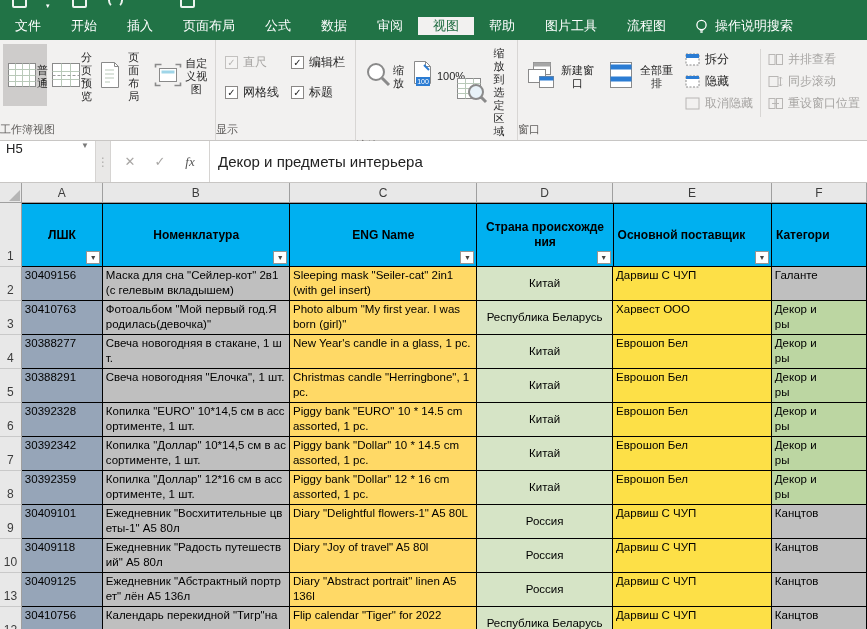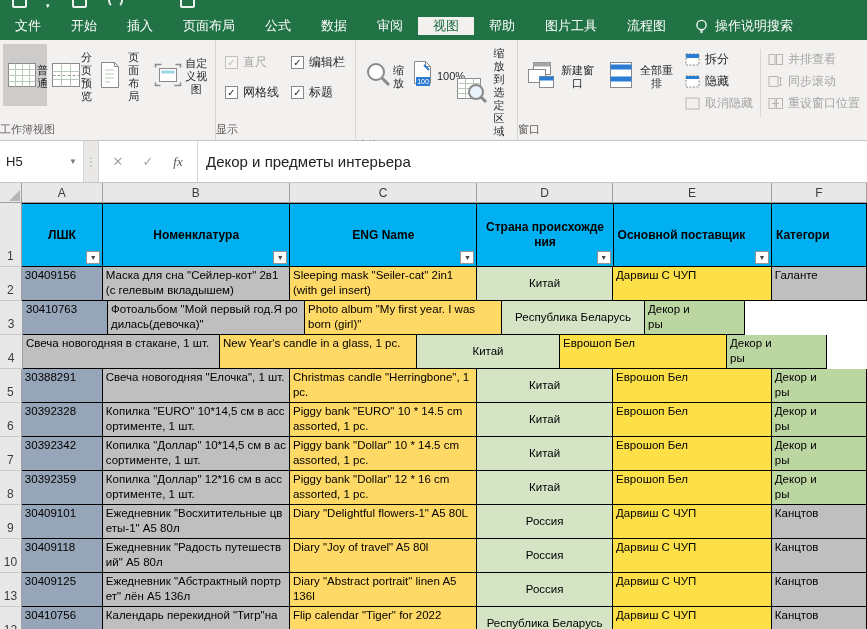--- a/index.html
+++ b/index.html
@@ -28,21 +28,21 @@
   .chk.dis{color:#a6a4a2}
   .chk.dis .box{border-color:#c3c1bf;color:#b8b6b4;background:#f5f4f3}
   .smallcol{display:flex;flex-direction:column;padding-top:4px}
   .smallbtn{display:flex;align-items:center;gap:5px;font-size:12px;color:#262626;height:22px;padding:0 4px;white-space:nowrap}
   .smallbtn.dis{color:#a6a4a2}
   .vdiv{width:1px;background:#d8d6d4;align-self:stretch;margin:5px 3px}
   .chev{font-size:8px;color:#444;line-height:8px}
 
   
   .fbar{position:absolute;top:141px;left:0;right:0;height:42px;background:#e9e8e7;border-bottom:1px solid #c8c6c4;display:flex;align-items:stretch}
-  .namebox{width:84px;background:#fff;border-right:1px solid #d6d4d2;display:flex;align-items:center;padding:0 6px;font-size:13px;color:#222}
+  .namebox{width:96px;background:#fff;border-right:1px solid #d6d4d2;display:flex;padding:0 6px;font-size:13px;color:#222}
   .namebox .nbchev{margin-left:auto;font-size:8px;color:#7a7a7a}
   .dots{width:14px;display:flex;align-items:center;justify-content:center;color:#b0aeac;font-size:12px}
   .fxbtns{display:flex;align-items:center;background:#fff;border-left:1px solid #d6d4d2;border-right:1px solid #d6d4d2;padding:0 4px}
   .fxbtn{width:30px;text-align:center;font-size:13px;color:#a8a6a4}
   .fxbtn.fx{font-family:"Liberation Serif","DejaVu Serif",serif;font-style:italic;color:#555}
   .fval{flex:1;background:#fff;display:flex;align-items:center;padding:0 8px;font-size:15px;color:#222}
 
   
   .sheet{position:absolute;top:183px;left:0;width:867px;height:446px;overflow:hidden;background:#fff}
   .chrow{display:flex;height:20px;background:#e8e8e8}
@@ -366,26 +366,28 @@
     <div class="cell wE cE">Дарвиш С ЧУП</div>
     <div class="cell wF cFy">Галанте</div>
   </div>
 
   <div class="grow rr">
     <div class="gut">3</div>
     <div class="cell wA cA">30410763</div>
     <div class="cell wB cB">Фотоальбом "Мой первый год.Я родилась(девочка)"</div>
     <div class="cell wC cC">Photo album "My first year. I was born (girl)"</div>
     <div class="cell wD cD">Республика Беларусь</div>
+    <div class="cell wE cE">Харвест ООО</div>
     <div class="cell wF cFg">Декор и
 ры</div>
   </div>
 
   <div class="grow rr">
     <div class="gut">4</div>
+    <div class="cell wA cA">30388277</div>
     <div class="cell wB cB">Свеча новогодняя в стакане, 1 шт.</div>
     <div class="cell wC cC">New Year's candle in a glass, 1 pc.</div>
     <div class="cell wD cD">Китай</div>
     <div class="cell wE cE">Еврошоп Бел</div>
     <div class="cell wF cFg">Декор и
 ры</div>
   </div>
 
   <div class="grow rr">
     <div class="gut">5</div>

